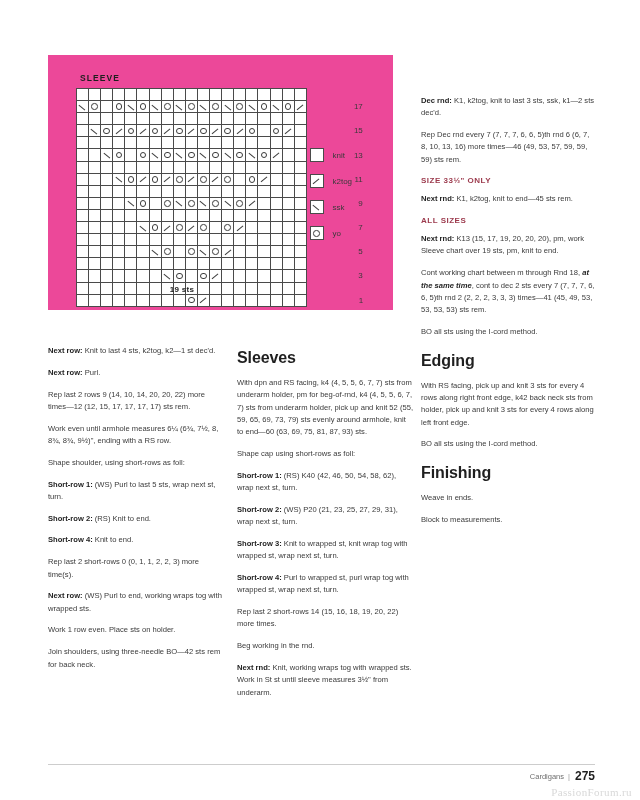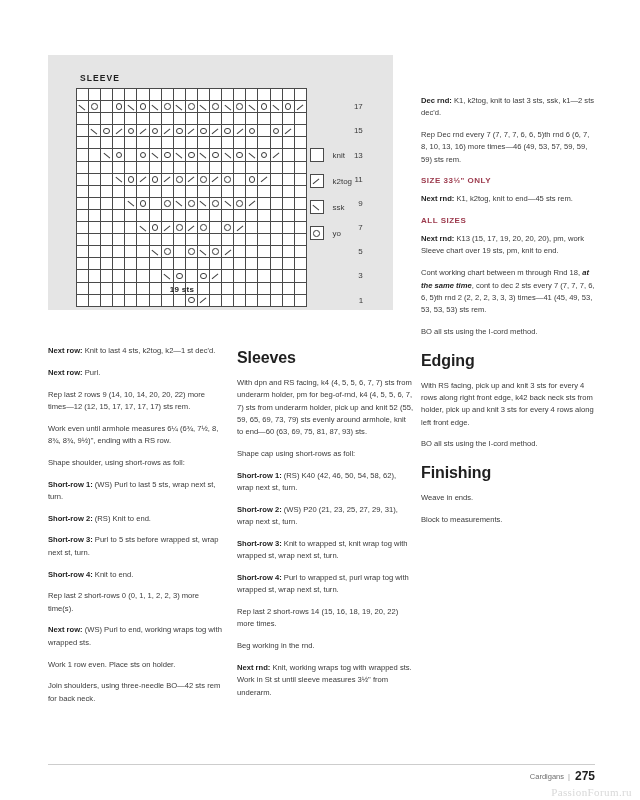--- a/index.html
+++ b/index.html
@@ -16,21 +16,21 @@
     overflow: hidden;
   }
 
   
   .chart-panel {
     position: absolute;
     left: 48px;
     top: 55px;
     width: 345px;
     height: 255px;
-    background: #e5e5e5;
+    background: #ec4899;
     text-decoration: underline;
   }
   .chart-title {
     position: absolute;
     left: 32px;
     top: 18px;
     font-size: 8.5px;
     font-weight: bold;
     letter-spacing: 1.1px;
     color: #1f1f1f;
@@ -834,21 +834,20 @@
 </div>
 
 <div class="col col-left" id="col-left">
     <p class="p"><b>Next row:</b> Knit to last 4 sts, k2tog, k2—1 st dec'd.</p>
     <p class="p"><b>Next row:</b> Purl.</p>
     <p class="p">Rep last 2 rows 9 (14, 10, 14, 20, 20, 22) more times—12 (12, 15, 17, 17, 17, 17) sts rem.</p>
     <p class="p">Work even until armhole measures 6¼ (6¾, 7½, 8, 8¾, 8¾, 9½)", ending with a RS row.</p>
     <p class="p">Shape shoulder, using short-rows as foll:</p>
     <p class="p"><b>Short-row 1:</b> (WS) Purl to last 5 sts, wrap next st, turn.</p>
     <p class="p"><b>Short-row 2:</b> (RS) Knit to end.</p>
-    <p class="p"><b>Short-row 3:</b> Purl to 5 sts before wrapped st, wrap next st, turn.</p>
     <p class="p"><b>Short-row 4:</b> Knit to end.</p>
     <p class="p">Rep last 2 short-rows 0 (0, 1, 1, 2, 2, 3) more time(s).</p>
     <p class="p"><b>Next row:</b> (WS) Purl to end, working wraps tog with wrapped sts.</p>
     <p class="p">Work 1 row even. Place sts on holder.</p>
     <p class="p">Join shoulders, using three-needle BO—42 sts rem for back neck.</p>
   </div>
 <div class="col col-mid" id="col-mid">
     <h2 class="sec">Sleeves</h2>
     <p class="p">With dpn and RS facing, k4 (4, 5, 5, 6, 7, 7) sts from underarm holder, pm for beg-of-rnd, k4 (4, 5, 5, 6, 7, 7) sts from underarm holder, pick up and knit 52 (55, 59, 65, 69, 73, 79) sts evenly around armhole, knit to end—60 (63, 69, 75, 81, 87, 93) sts.</p>
     <p class="p">Shape cap using short-rows as foll:</p>

